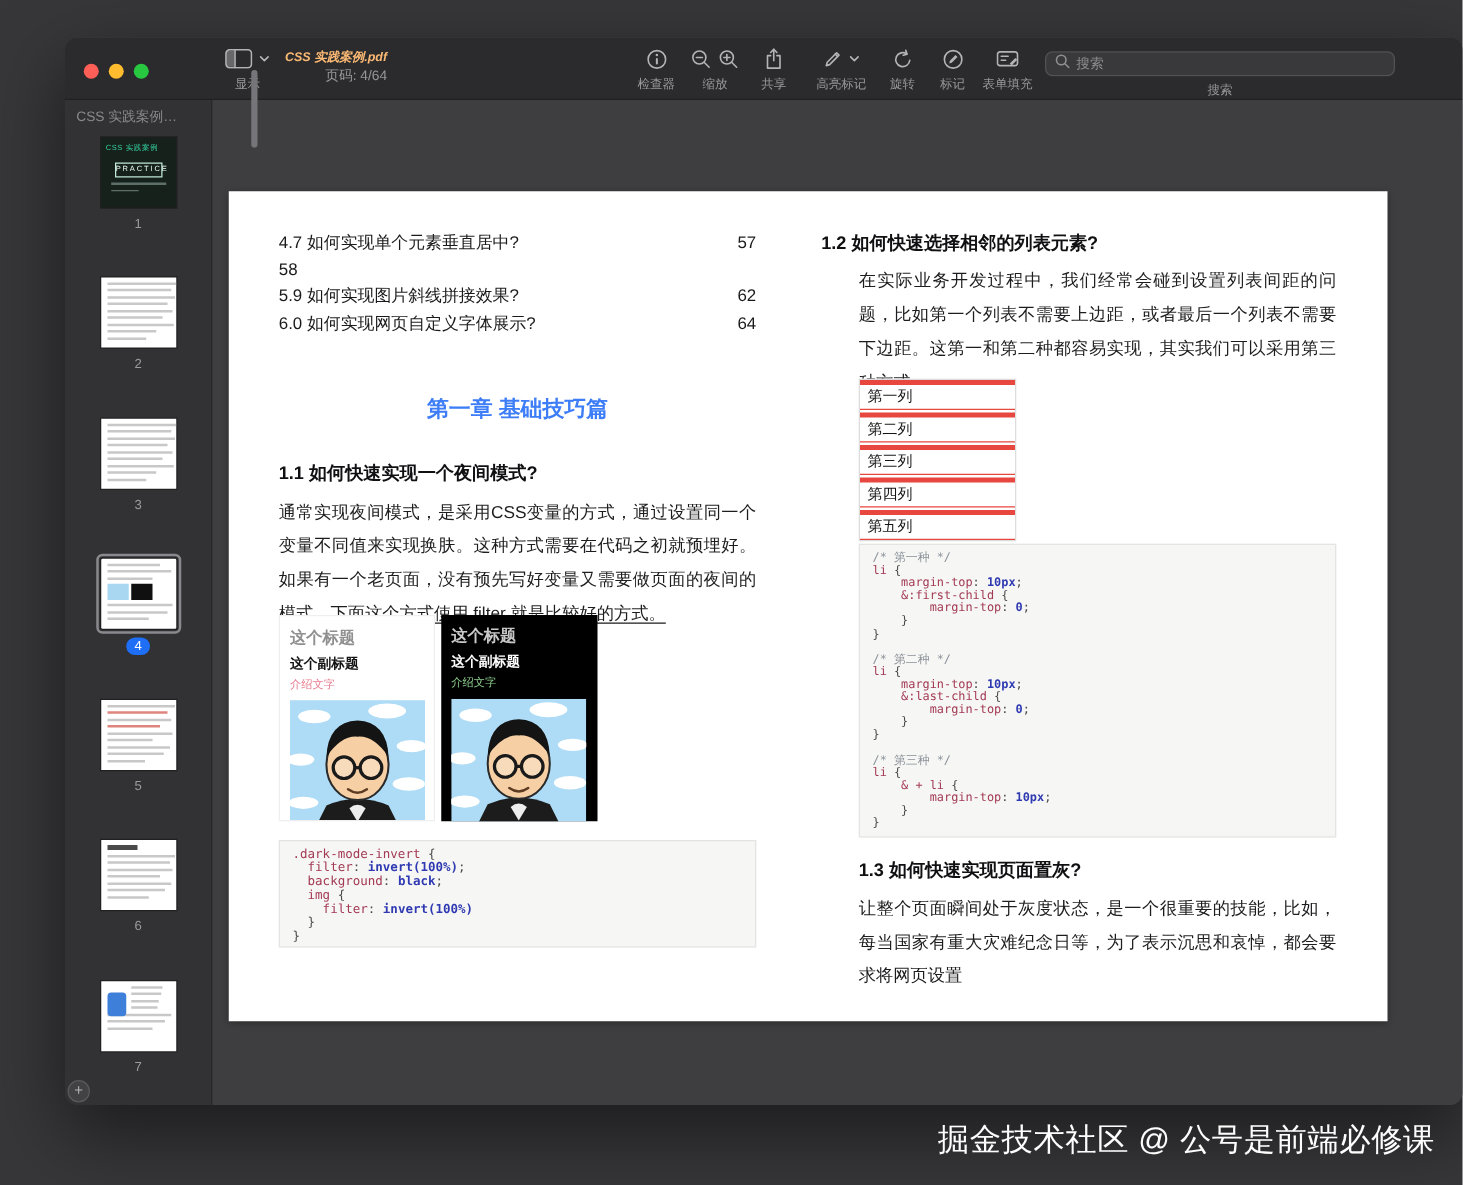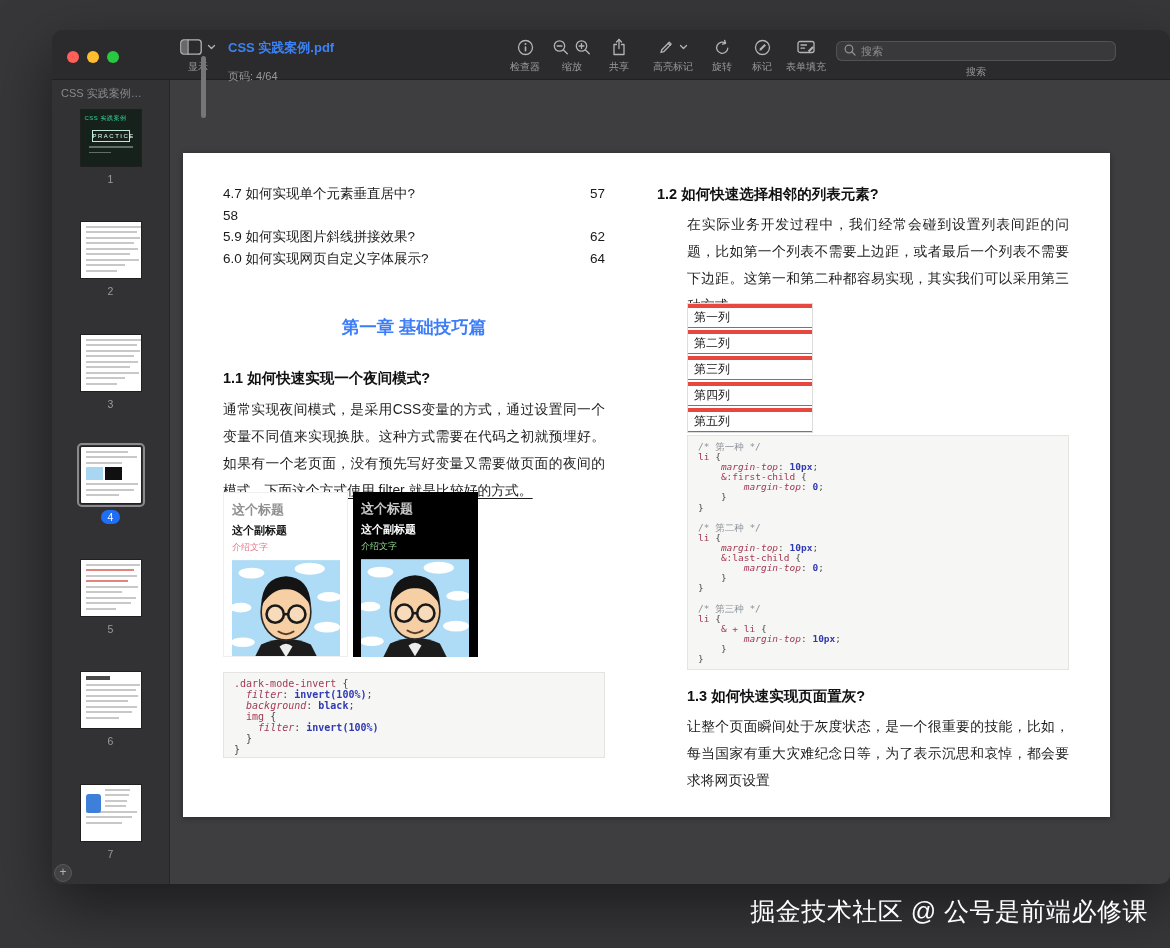--- a/index.html
+++ b/index.html
@@ -29,22 +29,22 @@
   .t-green  { left:55px; background:#28c840; }
 
   .tb-group { position:absolute; top:8px; display:flex; flex-direction:column; align-items:center; color:#b4b4b6; cursor:default; }
   .tb-icon-row { height:18px; display:flex; align-items:center; gap:5px; }
   .tb-label { margin-top:4px; font-size:10px; color:#98989a; white-space:nowrap; }
   .tb-group svg { stroke:#b4b4b6; fill:none; stroke-width:1.3; stroke-linecap:round; stroke-linejoin:round; display:block; }
   .tb-group svg .fillme { fill:#b4b4b6; stroke:none; }
 
   .sidebar-toggle-group { left:128px; }
   .title-block { position:absolute; left:176px; top:9px; }
-  .doc-title { font-size:13px; font-weight:700; color:#3b82f6; }
-  .page-indicator { margin-top:12px; font-size:11px; color:#98989a; }
+  .doc-title { font-size:10px; font-weight:700; color:#fdba74;font-style:italic; }
+  .page-indicator { margin-top:0; font-size:11px; color:#98989a;text-align:right; }
 
   .g-inspector { left:473px; transform:translateX(-50%); }
   .g-zoom      { left:520px; transform:translateX(-50%); }
   .g-share     { left:567px; transform:translateX(-50%); }
   .g-highlight { left:621px; transform:translateX(-50%); }
   .g-rotate    { left:670px; transform:translateX(-50%); }
   .g-markup    { left:710px; transform:translateX(-50%); }
   .g-form      { left:754px; transform:translateX(-50%); }
 
   .search-field {
@@ -101,21 +101,21 @@
   
   .content { position:absolute; left:118px; top:50px; right:0; bottom:0; background:#3e3e40; }
   .pdf-page {
     position:absolute; left:13px; top:73px; width:927px; height:664px; background:#fff;
     box-shadow:0 1px 6px rgba(0,0,0,.35); color:#1d1d1f;
   }
 
   .toc { position:absolute; left:40px; top:30px; width:382px; }
   .toc-row { display:flex; justify-content:space-between; font-size:13.5px; color:#1a1a1c; line-height:21.5px; }
 
-  .chapter { position:absolute; left:40px; top:162px; width:382px; text-align:center; color:#3d7df7; font-size:17.5px; font-weight:700;font-family:Liberation Serif, serif; }
+  .chapter { position:absolute; left:40px; top:162px; width:382px; text-align:center; color:#3d7df7; font-size:17.5px; font-weight:700; }
 
   .sec-title { position:absolute; font-size:14.5px; font-weight:700; color:#101012; width:382px; }
   .s11-title { left:40px; top:216px; }
   .s12-title { left:474px; top:32px; }
   .s13-title { left:504px; top:534px; }
 
   .para { position:absolute; width:382px; font-size:13.8px; line-height:27px; text-align:justify; color:#1d1d1f; }
   .s11-body { left:40px; top:243px; }
   .s12-body { left:504px; top:58px; }
   .s13-body { left:504px; top:560px; }
@@ -141,21 +141,21 @@
   
   .codeblock {
     position:absolute; background:#f6f6f4; border:1px solid #e4e4e2;
     font-family:"DejaVu Sans Mono", monospace; color:#4a4a4a; overflow:hidden;
   }
   .code1 { left:40px; top:519px; width:382px; height:86px; padding:5px 10px; font-size:10px; }
   .code1 .code-line { line-height:11px; }
   .code2 { left:504px; top:282px; width:382px; height:235px; padding:6px 10px; font-size:9.5px; }
   .code2 .code-line { line-height:10.1px; }
   .code-line { white-space:pre; }
-  .tok-prop { color:#a33a55;font-style:italic; }
+  .tok-prop { color:#a33a55; }
   .tok-sel  { color:#a33a55; }
   .tok-val  { color:#2f3ab2; font-weight:700; }
   .tok-com  { color:#8a9199; }
 
   
   .listdemo { position:absolute; left:504px; top:150px; width:126px; background:#fff; border:1px solid #dcdcdc; }
   .listrow {
     border-top:4px solid #e8473f; border-bottom:1px solid #e8473f;
     margin-bottom:2px; padding:1px 6px 2px; font-size:12px; color:#141414; line-height:16px;
   }

